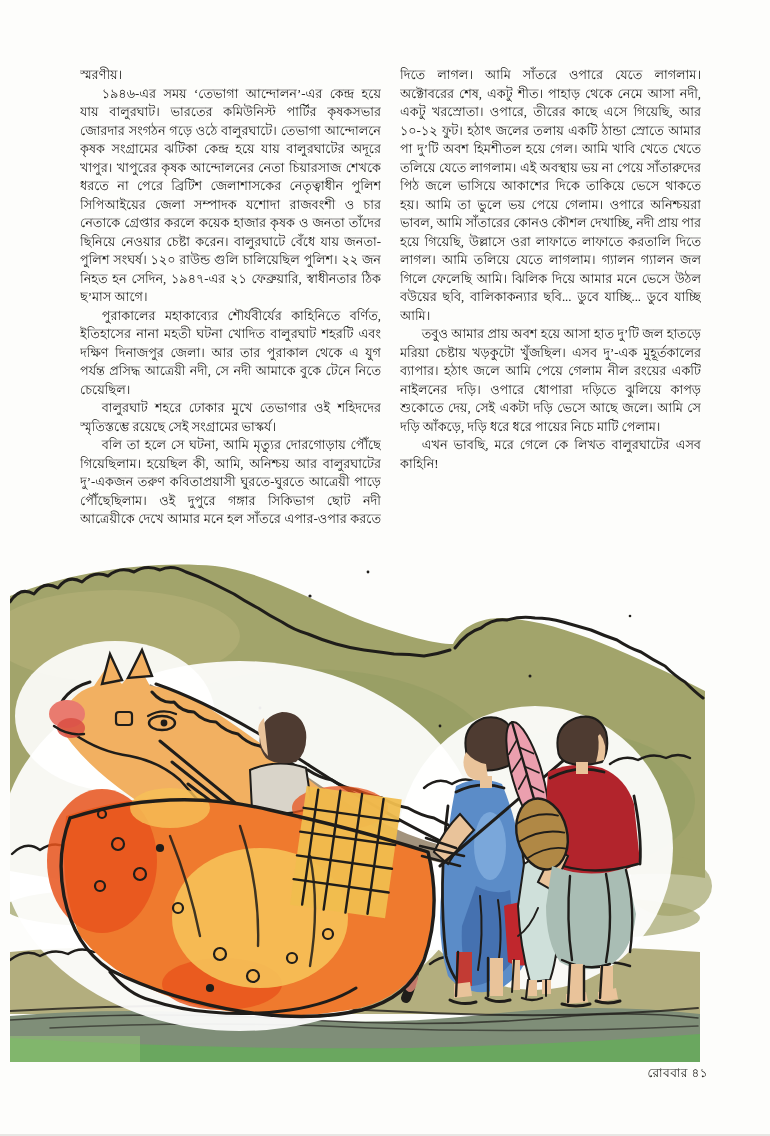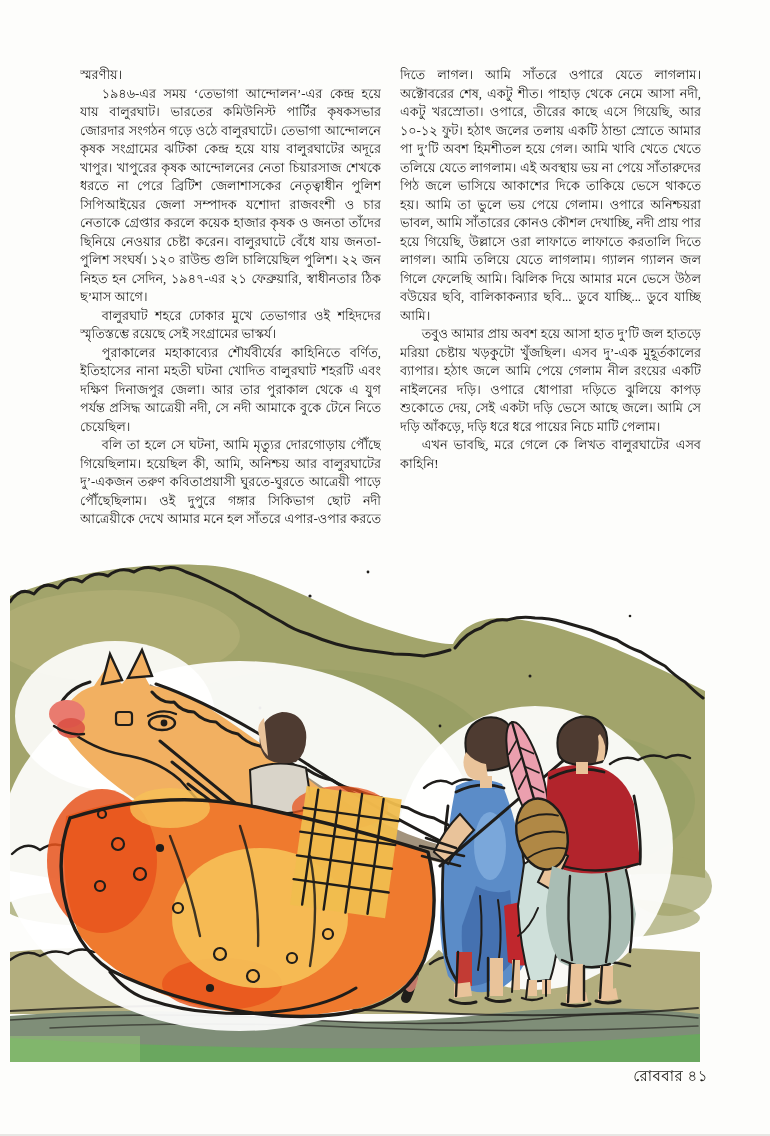--- a/index.html
+++ b/index.html
@@ -2,36 +2,36 @@
 <html><head>
 <meta charset="utf-8">
 <style>
   html,body{margin:0;padding:0;}
   body{width:770px;height:1136px;background:#ffffff;font-family:"Liberation Serif", serif;}
   .page{position:relative;width:770px;height:1136px;background:#fdfdfb;overflow:hidden;}
   .text-block{position:absolute;left:80px;top:66px;width:622px;display:flex;gap:19px;color:#181715;}
   .col{width:301px;height:460px;overflow:hidden;font-size:12.8px;line-height:18.5px;text-align:justify;}
   .col p{margin:0;text-indent:1.7em;}
   .col p.cont{text-indent:0;}
-  .footer{position:absolute;top:1064px;right:62px;font-size:15px;color:#21201c;letter-spacing:.5px;}
+  .footer{position:absolute;top:1064px;right:62px;font-size:12px;color:#21201c;letter-spacing:.5px;}
   .illustration{position:absolute;left:10px;top:556px;width:706px;height:506px;}
   .ink{stroke:#1f1d1a;fill:none;stroke-linecap:round;stroke-linejoin:round;}
   .page-edge{position:absolute;left:0;bottom:0;width:770px;height:2px;background:#e7e7e4;}
 </style>
 </head>
 <body>
 
 <div class="page">
 
   <div class="text-block">
     <div class="col">
       <p class="cont">স্মরণীয়।</p>
       <p>১৯৪৬-এর সময় ‘তেভাগা আন্দোলন’-এর কেন্দ্র হয়ে যায় বালুরঘাট। ভারতের কমিউনিস্ট পার্টির কৃষকসভার জোরদার সংগঠন গড়ে ওঠে বালুরঘাটে। তেভাগা আন্দোলনে কৃষক সংগ্রামের ঝটিকা কেন্দ্র হয়ে যায় বালুরঘাটের অদূরে খাপুর। খাপুরের কৃষক আন্দোলনের নেতা চিয়ারসাজ শেখকে ধরতে না পেরে ব্রিটিশ জেলাশাসকের নেতৃত্বাধীন পুলিশ সিপিআইয়ের জেলা সম্পাদক যশোদা রাজবংশী ও চার নেতাকে গ্রেপ্তার করলে কয়েক হাজার কৃষক ও জনতা তাঁদের ছিনিয়ে নেওয়ার চেষ্টা করেন। বালুরঘাটে বেঁধে যায় জনতা-পুলিশ সংঘর্ষ। ১২০ রাউন্ড গুলি চালিয়েছিল পুলিশ। ২২ জন নিহত হন সেদিন, ১৯৪৭-এর ২১ ফেব্রুয়ারি, স্বাধীনতার ঠিক ছ’মাস আগে।</p>
+      <p>পুরাকালের মহাকাব্যের শৌর্যবীর্যের কাহিনিতে বর্ণিত, ইতিহাসের নানা মহতী ঘটনা খোদিত বালুরঘাট শহরটি এবং দক্ষিণ দিনাজপুর জেলা। আর তার পুরাকাল থেকে এ যুগ পর্যন্ত প্রসিদ্ধ আত্রেয়ী নদী, সে নদী আমাকে বুকে টেনে নিতে চেয়েছিল।</p>
       <p>বালুরঘাট শহরে ঢোকার মুখে তেভাগার ওই শহিদদের স্মৃতিস্তম্ভে রয়েছে সেই সংগ্রামের ভাস্কর্য।</p>
-      <p>পুরাকালের মহাকাব্যের শৌর্যবীর্যের কাহিনিতে বর্ণিত, ইতিহাসের নানা মহতী ঘটনা খোদিত বালুরঘাট শহরটি এবং দক্ষিণ দিনাজপুর জেলা। আর তার পুরাকাল থেকে এ যুগ পর্যন্ত প্রসিদ্ধ আত্রেয়ী নদী, সে নদী আমাকে বুকে টেনে নিতে চেয়েছিল।</p>
       <p>বলি তা হলে সে ঘটনা, আমি মৃত্যুর দোরগোড়ায় পৌঁছে গিয়েছিলাম। হয়েছিল কী, আমি, অনিশ্চয় আর বালুরঘাটের দু’-একজন তরুণ কবিতাপ্রয়াসী ঘুরতে-ঘুরতে আত্রেয়ী পাড়ে পৌঁছেছিলাম। ওই দুপুরে গঙ্গার সিকিভাগ ছোট নদী আত্রেয়ীকে দেখে আমার মনে হল সাঁতরে এপার-ওপার করতে পারব। শার্ট খুলে আমি নেমে পড়লাম।</p>
 
     </div>
     <div class="col">
       <p class="cont">দিতে লাগল। আমি সাঁতরে ওপারে যেতে লাগলাম। অক্টোবরের শেষ, একটু শীত। পাহাড় থেকে নেমে আসা নদী, একটু খরস্রোতা। ওপারে, তীরের কাছে এসে গিয়েছি, আর ১০-১২ ফুট। হঠাৎ জলের তলায় একটি ঠান্ডা স্রোতে আমার পা দু’টি অবশ হিমশীতল হয়ে গেল। আমি খাবি খেতে খেতে তলিয়ে যেতে লাগলাম। এই অবস্থায় ভয় না পেয়ে সাঁতারুদের পিঠ জলে ভাসিয়ে আকাশের দিকে তাকিয়ে ভেসে থাকতে হয়। আমি তা ভুলে ভয় পেয়ে গেলাম। ওপারে অনিশ্চয়রা ভাবল, আমি সাঁতারের কোনও কৌশল দেখাচ্ছি, নদী প্রায় পার হয়ে গিয়েছি, উল্লাসে ওরা লাফাতে লাফাতে করতালি দিতে লাগল। আমি তলিয়ে যেতে লাগলাম। গ্যালন গ্যালন জল গিলে ফেলেছি আমি। ঝিলিক দিয়ে আমার মনে ভেসে উঠল বউয়ের ছবি, বালিকাকন্যার ছবি... ডুবে যাচ্ছি... ডুবে যাচ্ছি আমি।</p>
       <p>তবুও আমার প্রায় অবশ হয়ে আসা হাত দু’টি জল হাতড়ে মরিয়া চেষ্টায় খড়কুটো খুঁজছিল। এসব দু’-এক মুহূর্তকালের ব্যাপার। হঠাৎ জলে আমি পেয়ে গেলাম নীল রংয়ের একটি নাইলনের দড়ি। ওপারে ধোপারা দড়িতে ঝুলিয়ে কাপড় শুকোতে দেয়, সেই একটা দড়ি ভেসে আছে জলে। আমি সে দড়ি আঁকড়ে, দড়ি ধরে ধরে পায়ের নিচে মাটি পেলাম।</p>
       <p>এখন ভাবছি, মরে গেলে কে লিখত বালুরঘাটের এসব কাহিনি!</p>
 
     </div>
   </div>

